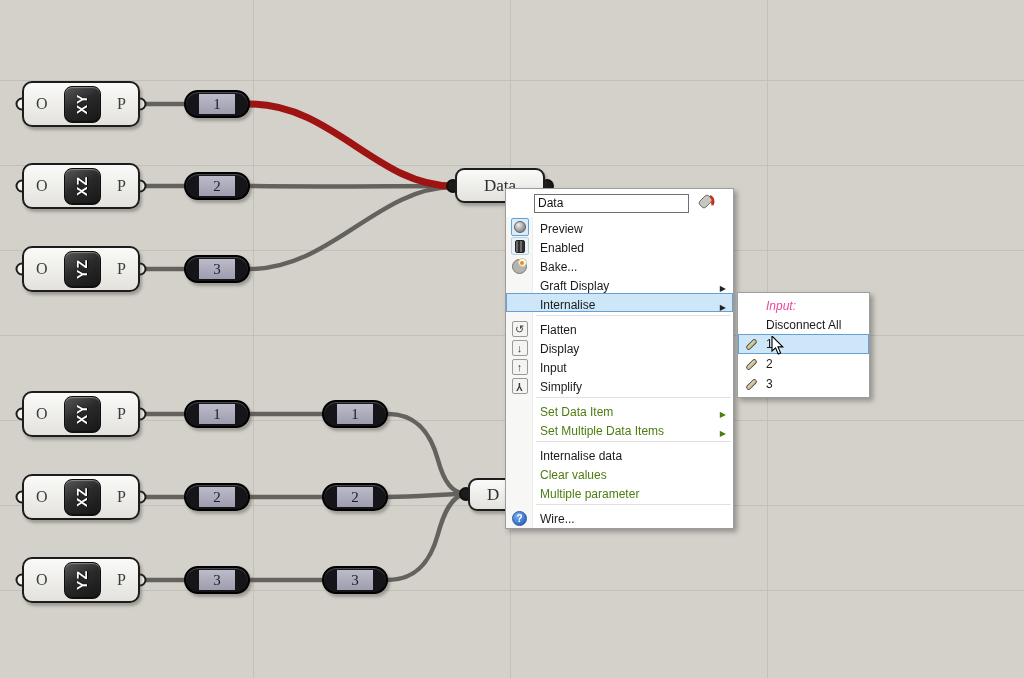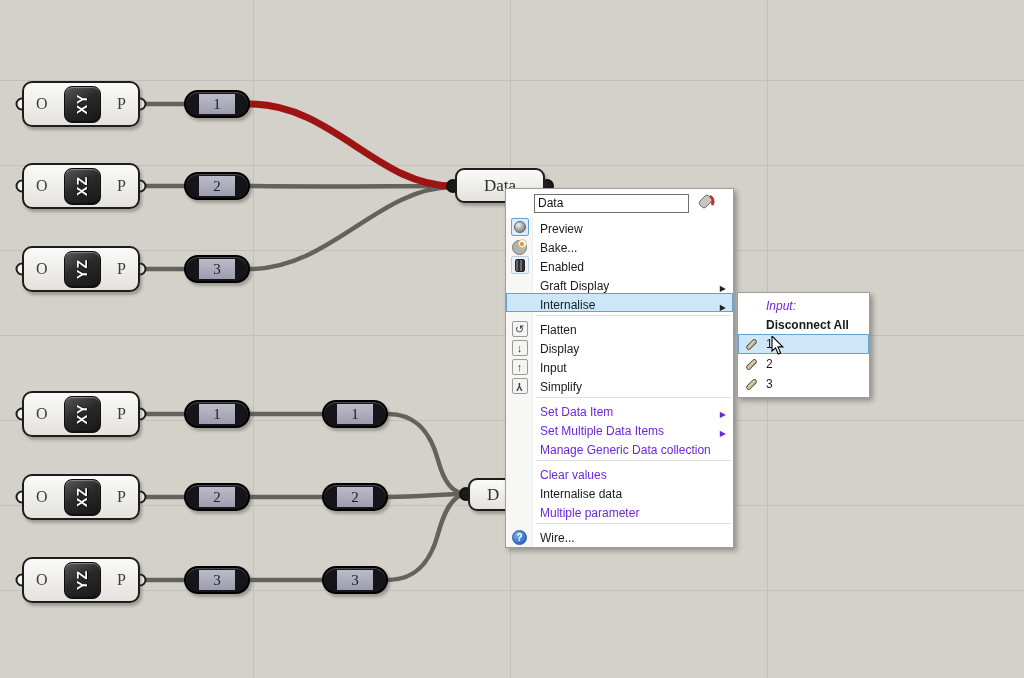--- a/index.html
+++ b/index.html
@@ -74,21 +74,21 @@
   .fieldrow input {
     width:155px; height:19px; border:1px solid #707070; background:#fff;
     font-family:"Liberation Sans", sans-serif; font-size:12px; padding:0 3px; color:#111;
   }
   .paint { margin-left:8px; }
 
   .mrow { position:relative; display:flex; align-items:flex-end; height:19px; cursor:default; }
   .mrow .gut { flex:0 0 27px; display:flex; align-items:center; justify-content:center; }
   .mrow .mlbl { padding-left:7px; white-space:nowrap; }
   .mrow .marr { margin-left:auto; padding-right:7px; font-size:8px; color:#222; }
-  .mrow.dis .mlbl, .mrow.dis .marr { color:#6d28d9; }
+  .mrow.dis .mlbl, .mrow.dis .marr { color:#4d7c0f; }
   .mrow.hl { background:#cde7f8; box-shadow:inset 0 0 0 1px #66a1d4; }
   .msep { height:1px; background:#e0e0e0; margin:3px 2px 2px 30px; }
 
   .icobox { width:18px; height:18px; display:flex; align-items:center; justify-content:center; border-radius:2px; }
   .icobox.chk  { border:1px solid #62a3d3; background:#dcecf8; }
   .icobox.chk2 { border:1px solid #bccfdf; background:#eaf2f9; }
   .sphere { width:12px; height:12px; border-radius:50%;
     background:radial-gradient(circle at 35% 30%, #efefef, #9a9a9a 60%, #6d6d6d 100%);
     border:1px solid #5f5f5f; }
   .brick { width:10px; height:13px; border-radius:2px; border:1px solid #222;
@@ -109,22 +109,22 @@
   
   #submenu {
     position:absolute; left:737px; top:292px; width:133px; z-index:11;
     background:#fff; border:1px solid #9d9d9d;
     box-shadow:3px 3px 5px rgba(0,0,0,.3);
     padding:3px 0; font-size:12px; color:#1a1a1a;
   }
   .srow { position:relative; display:flex; align-items:center; height:19px; }
   .srow .gut { flex:0 0 26px; display:flex; align-items:center; justify-content:center; }
   .srow .slbl { padding-left:2px; white-space:nowrap; }
-  .srow.header .slbl { font-style:italic; color:#6d28d9; }
-  .srow.bold .slbl { font-weight:bold; }
+  .srow.header .slbl { font-style:italic; color:#ec4899; }
+  .srow.bold .slbl { font-weight:normal; }
   .srow.item { height:20px; }
   .srow.hl { background:#cde7f8; box-shadow:inset 0 0 0 1px #66a1d4; }
   .wireico { width:13px; height:5px; border:1px solid #4a4a40; border-radius:3px;
     background:linear-gradient(#e7d9b4,#c9b483); transform:rotate(-45deg); }
 
   #cursor { position:absolute; left:771px; top:336px; z-index:30; }
 </style>
 </head>
 <body>
 
@@ -267,36 +267,36 @@
   <div class="mrow">
     <span class="gut">
         <span class="icobox chk">
           <span class="sphere"></span>
         </span>
       </span>
     <span class="mlbl">Preview</span>
   </div>
   <div class="mrow">
     <span class="gut">
+        <span class="icobox chk2">
+          <span class="brick"></span>
+        </span>
+      </span>
+    <span class="mlbl">Enabled</span>
+  </div>
+  <div class="mrow">
+    <span class="gut">
         <span class="bakepan">
           <span class="egg"></span>
           <span class="yolk"></span>
         </span>
       </span>
     <span class="mlbl">Bake...</span>
   </div>
   <div class="mrow">
-    <span class="gut">
-        <span class="icobox chk2">
-          <span class="brick"></span>
-        </span>
-      </span>
-    <span class="mlbl">Enabled</span>
-  </div>
-  <div class="mrow">
     <span class="gut"></span>
     <span class="mlbl">Graft Display</span>
     <span class="marr">▶</span>
   </div>
   <div class="mrow hl">
     <span class="gut"></span>
     <span class="mlbl">Internalise</span>
     <span class="marr">▶</span>
   </div>
 
@@ -334,34 +334,30 @@
   <div class="mrow dis">
     <span class="gut"></span>
     <span class="mlbl">Set Data Item</span>
     <span class="marr">▶</span>
   </div>
   <div class="mrow dis">
     <span class="gut"></span>
     <span class="mlbl">Set Multiple Data Items</span>
     <span class="marr">▶</span>
   </div>
+
+  <div class="msep"></div>
+
+  <div class="mrow">
+    <span class="gut"></span>
+    <span class="mlbl">Internalise data</span>
+  </div>
   <div class="mrow dis">
     <span class="gut"></span>
-    <span class="mlbl">Manage Generic Data collection</span>
-  </div>
-
-  <div class="msep"></div>
-
-  <div class="mrow dis">
-    <span class="gut"></span>
     <span class="mlbl">Clear values</span>
-  </div>
-  <div class="mrow">
-    <span class="gut"></span>
-    <span class="mlbl">Internalise data</span>
   </div>
   <div class="mrow dis">
     <span class="gut"></span>
     <span class="mlbl">Multiple parameter</span>
   </div>
 
   <div class="msep"></div>
 
   <div class="mrow">
     <span class="gut">

